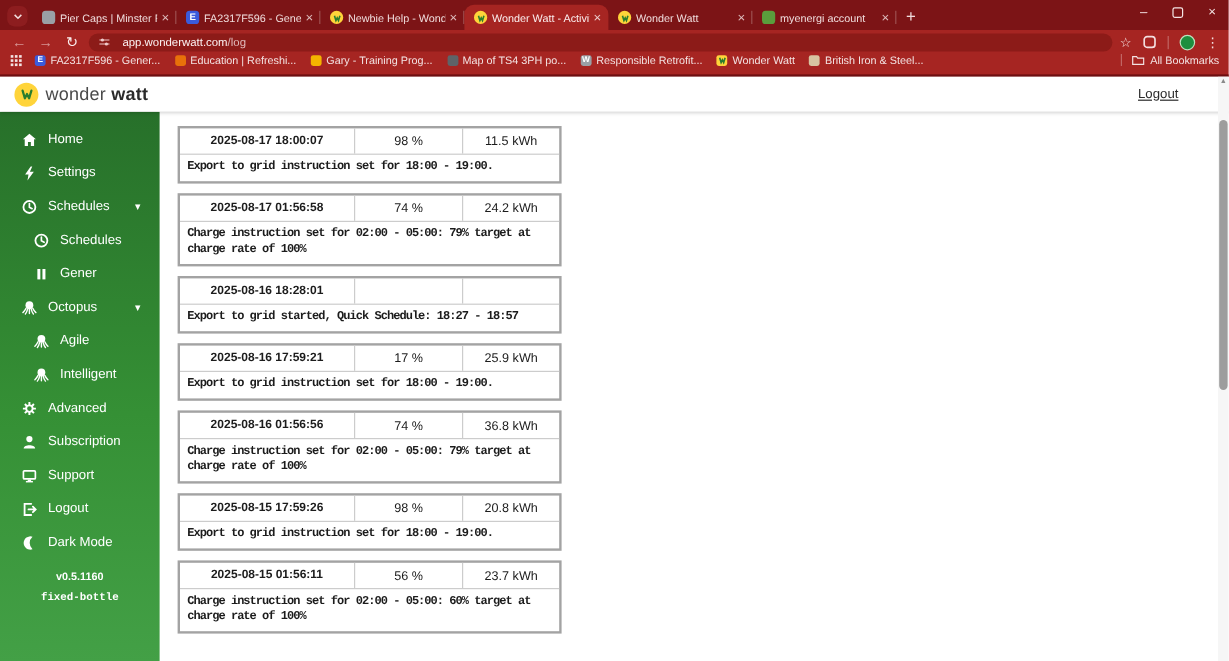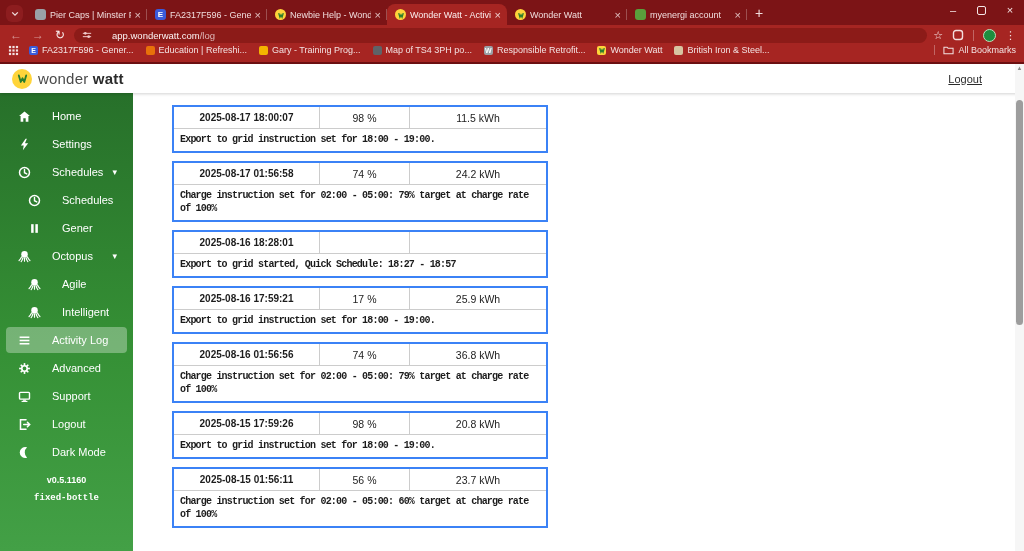--- a/index.html
+++ b/index.html
@@ -18,21 +18,21 @@
   .favicon { width:11px; height:11px; border-radius:3px; flex:none; display:flex; align-items:center; justify-content:center; font-size:8px; font-weight:bold; color:#fff; }
   .favicon.round { border-radius:50%; }
   .newtab-btn { color:#f0dcdc; font-size:14px; margin:0 0 4px 8px; }
   .win-controls { position:absolute; right:8px; top:4px; display:flex; gap:18px; color:#f5e6e6; font-size:11px; align-items:center; }
   .win-btn { width:12px; text-align:center; }
   .win-max { width:9px; height:9px; border:1px solid #f5e6e6; border-radius:2px; }
 
   .toolbar { height:20px; background:#a62522; display:flex; align-items:center; padding:0 8px; gap:6px; flex:none; }
   .nav-ico { color:#fbeeee; font-size:12px; width:16px; text-align:center; }
   .nav-ico.dim { opacity:.55; }
-  .url-pill { flex:1; height:15px; background:#8c1b18; border-radius:8px; display:flex; align-items:center; padding:0 8px; gap:20px; color:#f3dede; font-size:9.5px; }
+  .url-pill { flex:1; height:15px; background:#8c1b18; border-radius:8px; display:flex; align-items:center; padding:0 8px; gap:10px; color:#f3dede; font-size:9.5px; }
   .url-pill .domain { color:#fdf4f4; }
   .url-pill .path { color:#e0baba; }
   .toolbar-right { display:flex; align-items:center; gap:9px; color:#f3dede; }
   .avatar { width:13px; height:13px; border-radius:50%; background:#1e8e3e; border:1px solid #bde0bd; }
   .divider-v { width:1px; height:11px; background:rgba(255,255,255,.3); }
 
   .bookmarks { height:19px; background:#a62522; display:flex; align-items:flex-start; padding:0 8px; gap:4px; border-bottom:2px solid #6e1012; flex:none; }
   .bm-item { display:flex; align-items:center; gap:4px; color:#f3e2e2; font-size:9px; padding:0 6px; white-space:nowrap; }
   .bm-fav { width:9px; height:9px; border-radius:2px; flex:none; display:flex; align-items:center; justify-content:center; font-size:7px; font-weight:bold; color:#fff; }
   .bm-spacer { flex:1; }
@@ -43,35 +43,35 @@
   .app-header { height:29px; background:#fff; display:flex; align-items:center; justify-content:space-between; padding:0 42px 0 12px; box-shadow:0 1px 3px rgba(0,0,0,.18); position:relative; z-index:3; flex:none; }
   .logo { display:flex; align-items:center; gap:6px; }
   .logo-badge { width:20px; height:20px; border-radius:50%; background:#ffd43a; display:flex; align-items:center; justify-content:center; }
   .logo-text { font-size:15px; color:#4a4a4a; letter-spacing:.2px; }
   .logo-text b { color:#2b2b2b; }
   .logout-link { font-size:11px; color:#2b2b2b; text-decoration:underline; }
 
   .app-body { flex:1; display:flex; overflow:hidden; }
 
   .sidebar { width:133px; flex:none; background:linear-gradient(180deg,#27702a 0%, #359035 55%, #43a046 100%); padding-top:8px; overflow:hidden; }
-  .side-item { height:26px; margin:2px 6px; display:flex; align-items:center; gap:21px; color:#fff; font-size:11px; padding-left:12px; border-radius:4px; position:relative; }
+  .side-item { height:26px; margin:2px 6px; display:flex; align-items:center; gap:9px; color:#fff; font-size:11px; padding-left:12px; border-radius:4px; position:relative; }
   .side-item.lvl1 { padding-left:22px; }
   .side-item.active { background:rgba(255,255,255,.32); }
   .side-item .ico { width:13px; height:13px; flex:none; display:flex; align-items:center; justify-content:center; }
   .side-item .chev { position:absolute; right:10px; font-size:9px; }
   .side-version { text-align:center; color:#fff; font-size:9px; font-weight:bold; margin-top:10px; }
   .side-build { text-align:center; color:#fff; font-size:9px; font-family:"Liberation Mono", monospace; font-weight:bold; margin-top:8px; }
 
   .main { flex:1; padding:4px 0 0 15px; overflow:hidden; position:relative; }
   .log-head { display:flex; width:360px; border:1px solid #ccc; }
   .log-head .hc { border-right:1px solid #ccc; height:20px; display:flex; align-items:center; justify-content:center; font-size:10.5px; font-weight:bold; color:#1c1c1c; }
   .log-head .hc:last-child { border-right:none; }
   .hc.c1 { width:148px; } .hc.c2 { width:90px; } .hc.c3 { width:120px; }
 
-  .entry { width:376px; border:2px solid #3b82f6; margin-top:8px; background:#fff;margin-left:24px; }
+  .entry { width:320px; border:2px solid #a3a3a3; margin-top:8px; background:#fff; }
   .entry-top { display:flex; border-bottom:1px solid #ccc; }
   .entry-top .tc { height:21px; display:flex; align-items:center; justify-content:center; border-right:1px solid #ccc; font-size:10.5px; color:#1c1c1c; }
   .entry-top .tc:last-child { border-right:none; }
   .tc.c1 { width:146px; font-weight:bold; font-size:10px; } .tc.c2 { width:90px; } .tc.c3 { flex:1; }
   .entry-msg { padding:4px 4px 5px 6px; font-family:"Liberation Mono", monospace; font-size:10px; font-weight:bold; letter-spacing:-0.8px; color:#1c1c1c; line-height:1.3; }
   .entry-msg:empty { display:none; }
 
   
   .page-scrollbar { position:absolute; top:0; right:0; bottom:0; width:9px; background:#f6f6f6; z-index:4; display:flex; flex-direction:column; align-items:center; }
   .sb-arrow { color:#8a8a8a; font-size:6px; line-height:8px; height:9px; }
@@ -305,30 +305,20 @@
           </div>
           <div class="side-item lvl1">
             <span class="ico">
               <svg width="13" height="13" viewBox="0 0 12 12">
                 <circle cx="6" cy="4" r="3" fill="#fff"></circle>
                 <path d="M3.4 6.3 C2.6 8 1.8 9 1 9.7 M4.6 7 C4.2 8.7 3.7 9.8 2.9 10.7 M6 7.2 V10.4 M7.4 7 C7.8 8.7 8.3 9.8 9.1 10.7 M8.6 6.3 C9.4 8 10.2 9 11 9.7" stroke="#fff" fill="none" stroke-linecap="round" stroke-width="1.1"></path>
               </svg>
             </span>
             <span>Intelligent</span>
           </div>
-          <div class="side-item active">
-            <span class="ico">
-              <svg width="13" height="13" viewBox="0 0 12 12">
-                <rect x="1.5" y="2.3" width="9" height="1.4" fill="#fff"></rect>
-                <rect x="1.5" y="5.3" width="9" height="1.4" fill="#fff"></rect>
-                <rect x="1.5" y="8.3" width="9" height="1.4" fill="#fff"></rect>
-              </svg>
-            </span>
-            <span>Activity Log</span>
-          </div>
           <div class="side-item">
             <span class="ico">
               <svg width="13" height="13" viewBox="0 0 12 12">
                 <g stroke="#fff" stroke-width="1.5">
                   <line x1="8.6" y1="6" x2="11" y2="6"></line>
                   <line x1="7.8" y1="7.8" x2="9.5" y2="9.5"></line>
                   <line x1="6" y1="8.6" x2="6" y2="11"></line>
                   <line x1="4.2" y1="7.8" x2="2.5" y2="9.5"></line>
                   <line x1="3.4" y1="6" x2="1" y2="6"></line>
                   <line x1="4.2" y1="4.2" x2="2.5" y2="2.5"></line>
@@ -336,20 +326,29 @@
                   <line x1="7.8" y1="4.2" x2="9.5" y2="2.5"></line>
                 </g>
                 <circle cx="6" cy="6" r="2.5" stroke="#fff" fill="none" stroke-linecap="round" stroke-width="1.5"></circle>
               </svg>
             </span>
             <span>Advanced</span>
           </div>
           <div class="side-item">
             <span class="ico">
               <svg width="13" height="13" viewBox="0 0 12 12">
+                <circle cx="6" cy="3.6" r="2.4" fill="#fff"></circle>
+                <path d="M1.6 10.9 C1.6 7.6 10.4 7.6 10.4 10.9 Z" fill="#fff"></path>
+              </svg>
+            </span>
+            <span>Subscription</span>
+          </div>
+          <div class="side-item">
+            <span class="ico">
+              <svg width="13" height="13" viewBox="0 0 12 12">
                 <rect x="1.4" y="2.2" width="9.2" height="6.2" rx=".8" stroke="#fff" fill="none" stroke-linecap="round" stroke-width="1.3"></rect>
                 <rect x="4.7" y="8.9" width="2.6" height="1.1" fill="#fff"></rect>
                 <rect x="3.3" y="10" width="5.4" height="1.1" fill="#fff"></rect>
               </svg>
             </span>
             <span>Support</span>
           </div>
           <div class="side-item">
             <span class="ico">
               <svg width="13" height="13" viewBox="0 0 12 12">

